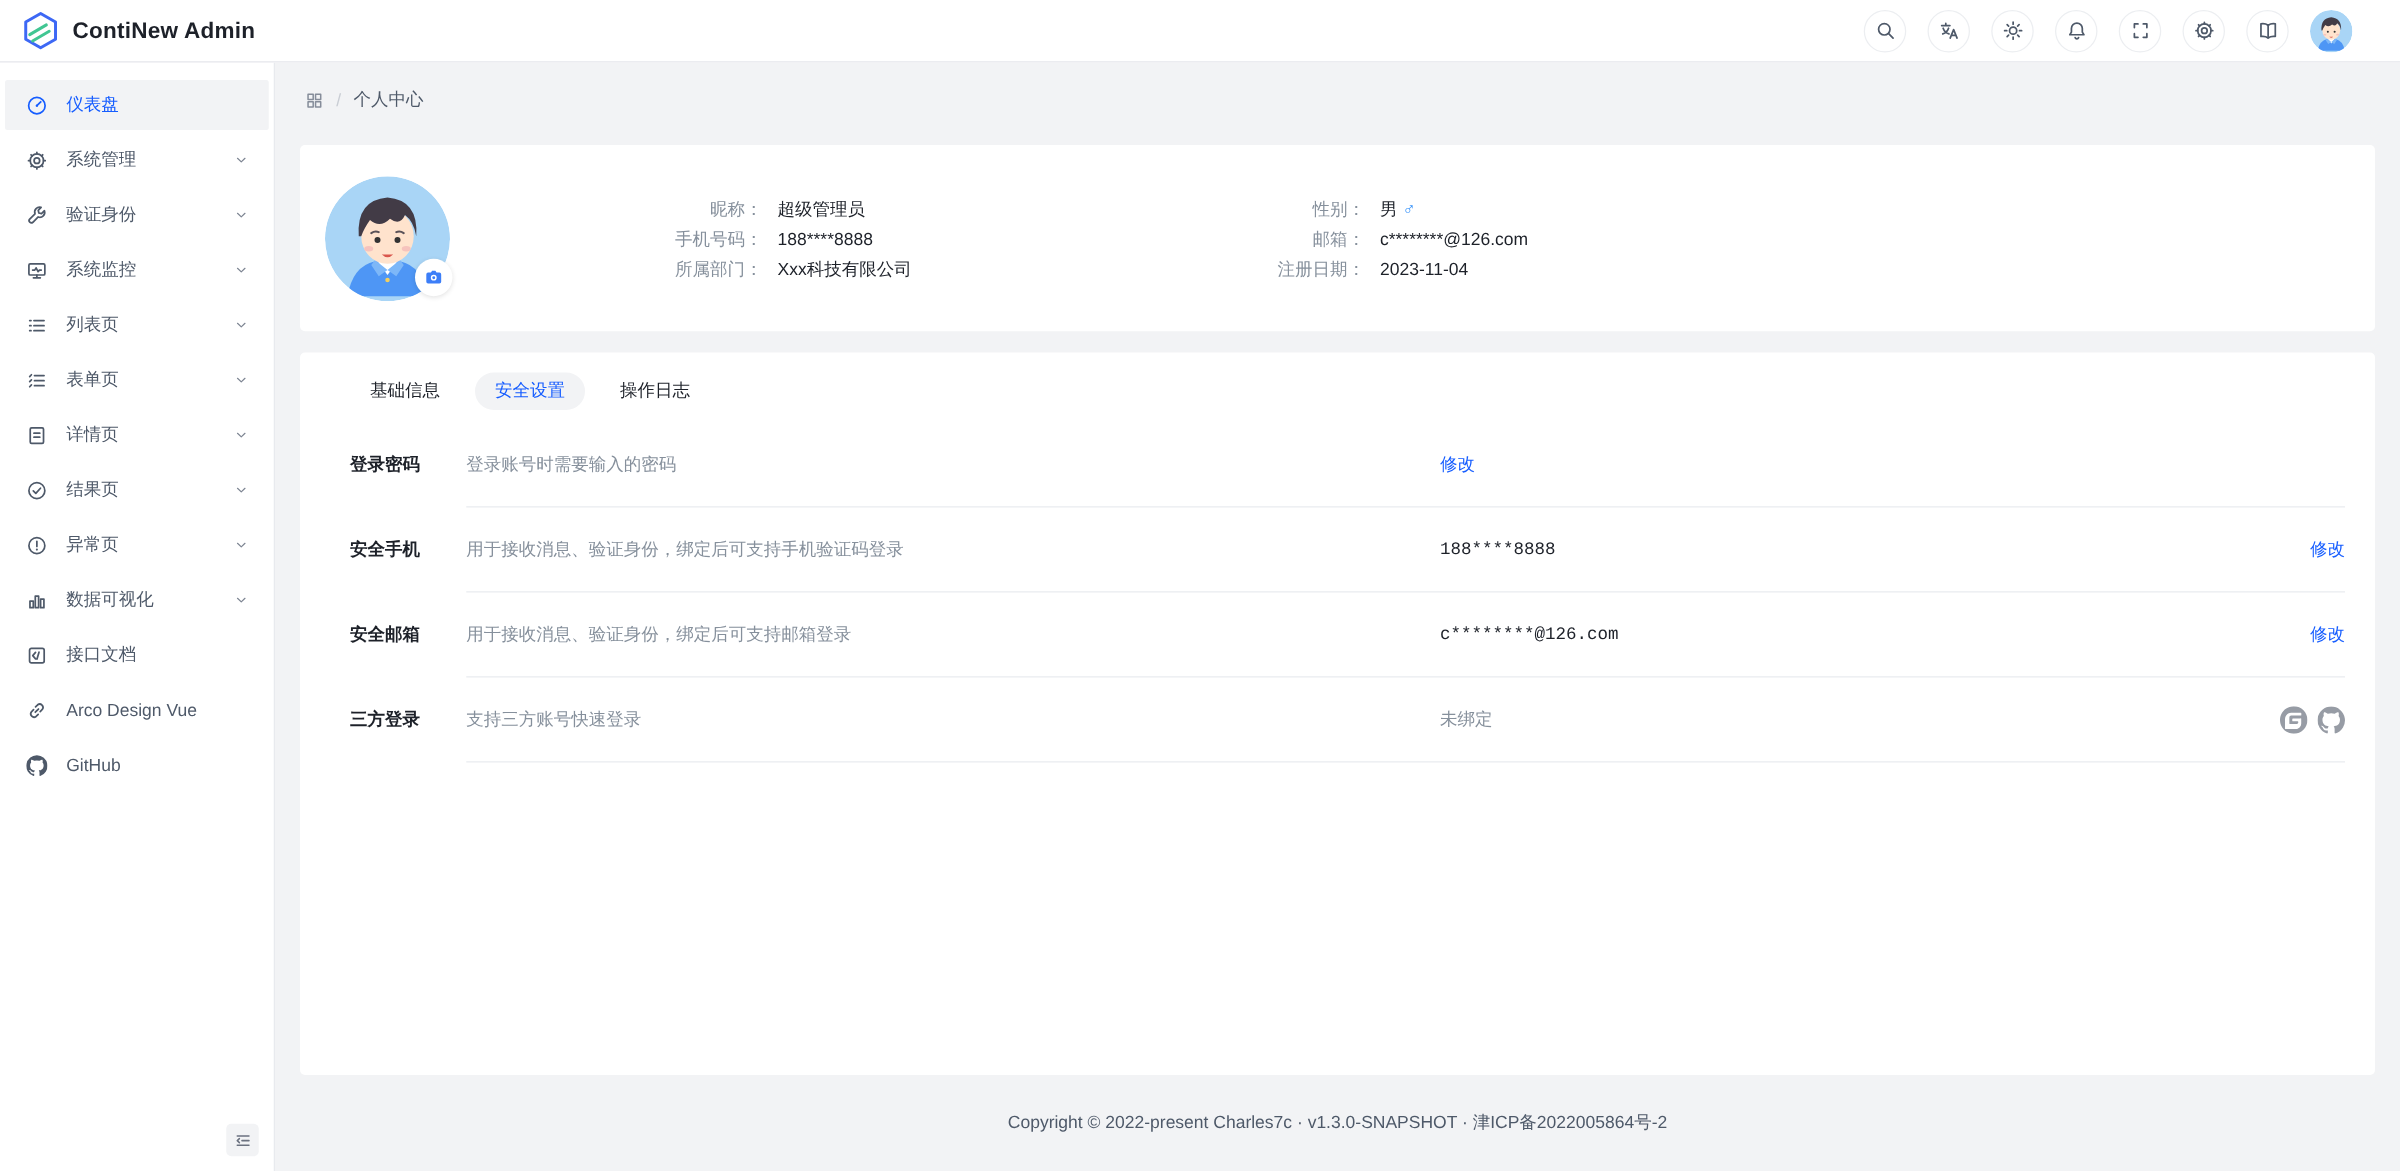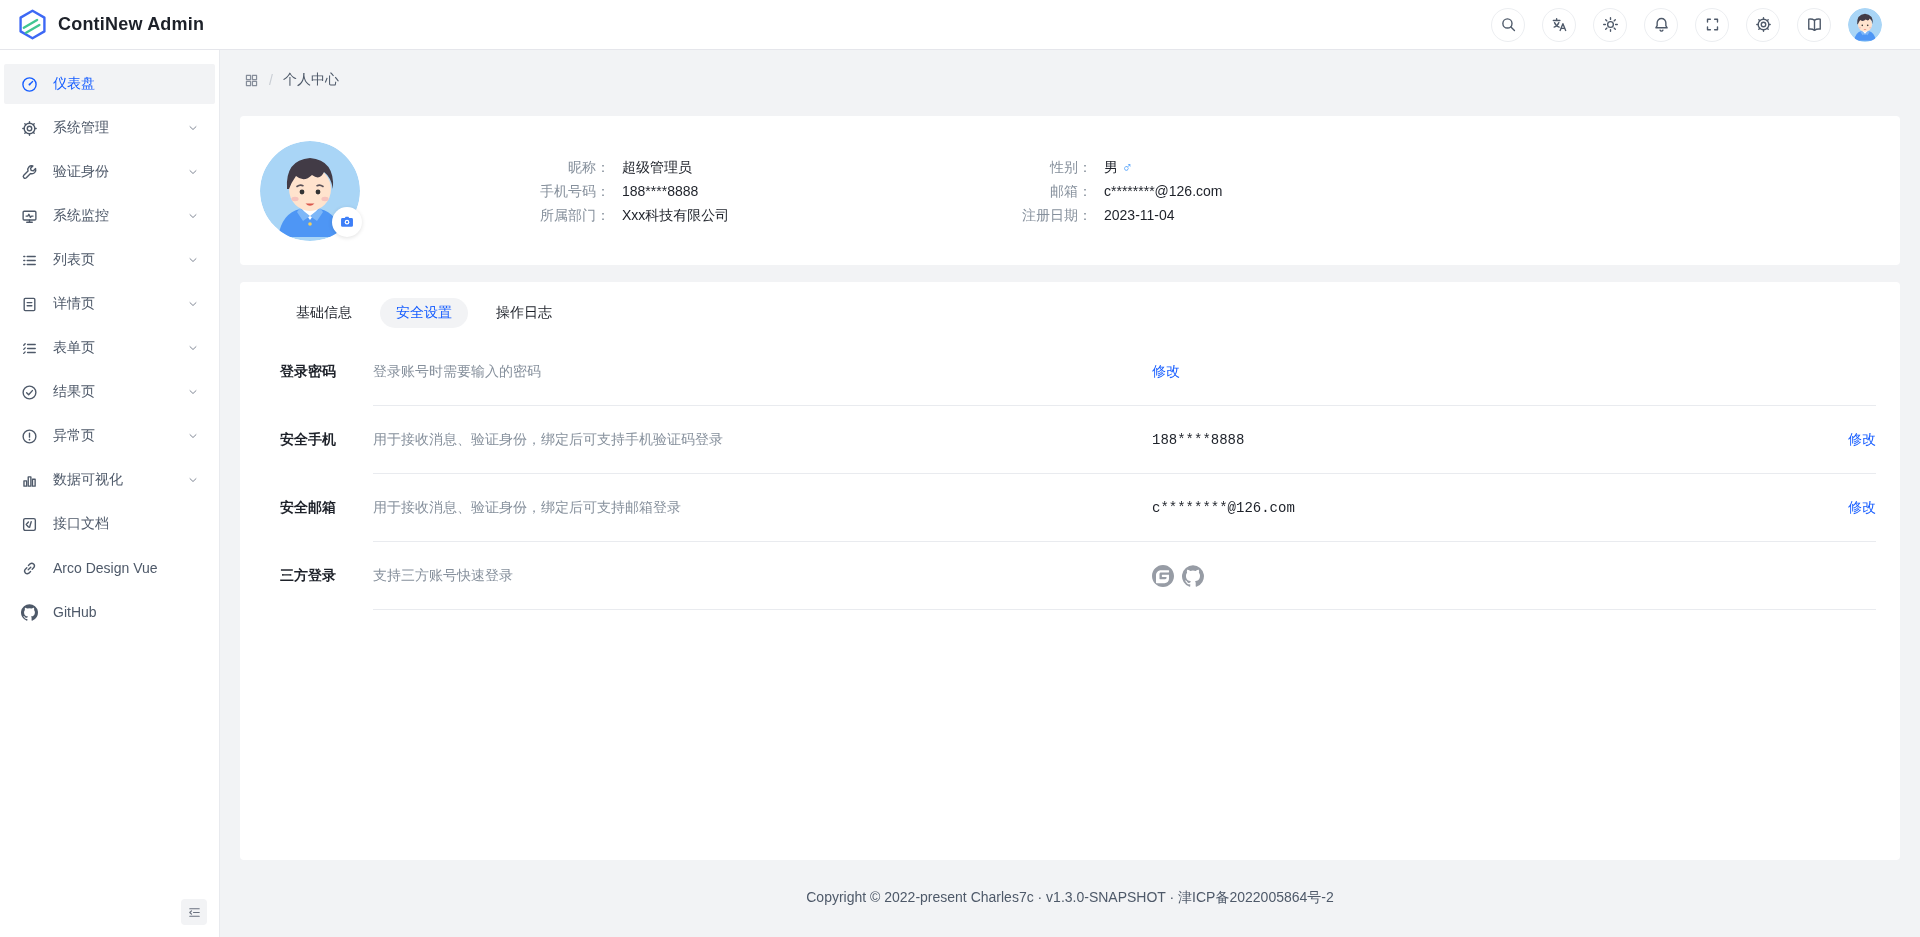--- a/index.html
+++ b/index.html
@@ -271,39 +271,39 @@
         <span class="mi-chevron">
           <svg width="12" height="12" viewBox="0 0 16 16" class="stroke-ico">
               <path d="M4 6.2 8 10l4-3.8"></path>
             </svg>
         </span>
       </li>
 
       <li class="menu-item">
         <span class="mi-icon">
           <svg viewBox="0 0 16 16" class="stroke-ico">
+              <path d="M6.2 4.2h7.2 M6.2 8h7.2 M6.2 11.8h7.2 M2.6 5 3.9 3.6 M2.6 8.8 3.9 7.4 M2.6 12.6 3.9 11.2"></path>
+            </svg>
+        </span>
+        <span class="mi-label">表单页</span>
+        <span class="mi-chevron">
+          <svg width="12" height="12" viewBox="0 0 16 16" class="stroke-ico">
+              <path d="M4 6.2 8 10l4-3.8"></path>
+            </svg>
+        </span>
+      </li>
+
+      <li class="menu-item">
+        <span class="mi-icon">
+          <svg viewBox="0 0 16 16" class="stroke-ico">
               <rect x="3" y="2.2" width="10" height="11.6" rx="1"></rect>
               <path d="M5.8 6.2h4.4 M5.8 9.2h4.4"></path>
             </svg>
         </span>
         <span class="mi-label">详情页</span>
-        <span class="mi-chevron">
-          <svg width="12" height="12" viewBox="0 0 16 16" class="stroke-ico">
-              <path d="M4 6.2 8 10l4-3.8"></path>
-            </svg>
-        </span>
-      </li>
-
-      <li class="menu-item">
-        <span class="mi-icon">
-          <svg viewBox="0 0 16 16" class="stroke-ico">
-              <path d="M6.2 4.2h7.2 M6.2 8h7.2 M6.2 11.8h7.2 M2.6 5 3.9 3.6 M2.6 8.8 3.9 7.4 M2.6 12.6 3.9 11.2"></path>
-            </svg>
-        </span>
-        <span class="mi-label">表单页</span>
         <span class="mi-chevron">
           <svg width="12" height="12" viewBox="0 0 16 16" class="stroke-ico">
               <path d="M4 6.2 8 10l4-3.8"></path>
             </svg>
         </span>
       </li>
 
       <li class="menu-item">
         <span class="mi-icon">
           <svg viewBox="0 0 16 16" class="stroke-ico">
@@ -496,20 +496,21 @@
         <div class="sec-row">
           <span class="row-label">安全邮箱</span>
           <span class="row-desc">用于接收消息、验证身份，绑定后可支持邮箱登录</span>
           <span class="row-status">c********@126.com</span>
           <a class="row-action">修改</a>
         </div>
 
         <div class="sec-row">
           <span class="row-label">三方登录</span>
           <span class="row-desc">支持三方账号快速登录</span>
+          <span class="row-status muted">未绑定</span>
           <span class="bind-icons">
             <span class="bind-ico">
               <svg width="22" height="22" viewBox="0 0 1024 1024">
                   <path fill-rule="evenodd" fill="currentColor" d="M512 1024C229.222 1024 0 794.778 0 512S229.222 0 512 0s512 229.222 512 512-229.222 512-512 512z m259.149-568.883h-290.74c-12.727 0-23.04 10.317-23.04 23.04v57.856c0 12.727 10.317 23.04 23.04 23.04h177.024c12.727 0 23.04 10.317 23.04 23.04v11.52c0 38.179-30.95 69.12-69.12 69.12H371.2c-12.727 0-23.04-10.317-23.04-23.04V417.28c0-38.179 30.95-69.12 69.12-69.12h353.869c12.723 0 23.04-10.317 23.04-23.04v-57.856c0-12.727-10.317-23.04-23.04-23.04H417.28c-127.27 0-230.4 103.13-230.4 230.4v353.869c0 12.723 10.317 23.04 23.04 23.04h372.736c114.542 0 207.36-92.818 207.36-207.36v-180.992c0-12.727-10.317-23.04-23.04-23.04z"></path>
                 </svg>
             </span>
             <span class="bind-ico">
               <svg width="22" height="22" viewBox="0 0 24 24">
                   <path fill="currentColor" d="M12 .3a12 12 0 0 0-3.8 23.38c.6.12.83-.26.83-.57L9 21.07c-3.34.72-4.04-1.61-4.04-1.61-.55-1.39-1.34-1.76-1.34-1.76-1.08-.74.09-.73.09-.73 1.2.09 1.83 1.24 1.83 1.24 1.07 1.83 2.8 1.3 3.49 1 .1-.78.42-1.31.76-1.61-2.66-.3-5.47-1.33-5.47-5.93 0-1.31.47-2.38 1.24-3.22-.13-.3-.54-1.52.12-3.18 0 0 1-.32 3.3 1.23a11.5 11.5 0 0 1 6 0c2.28-1.55 3.29-1.23 3.29-1.23.66 1.66.24 2.88.12 3.18a4.65 4.65 0 0 1 1.23 3.22c0 4.61-2.8 5.63-5.48 5.92.43.37.81 1.1.81 2.22l-.01 3.29c0 .32.22.7.83.58A12 12 0 0 0 12 .3z"></path>
                 </svg>

